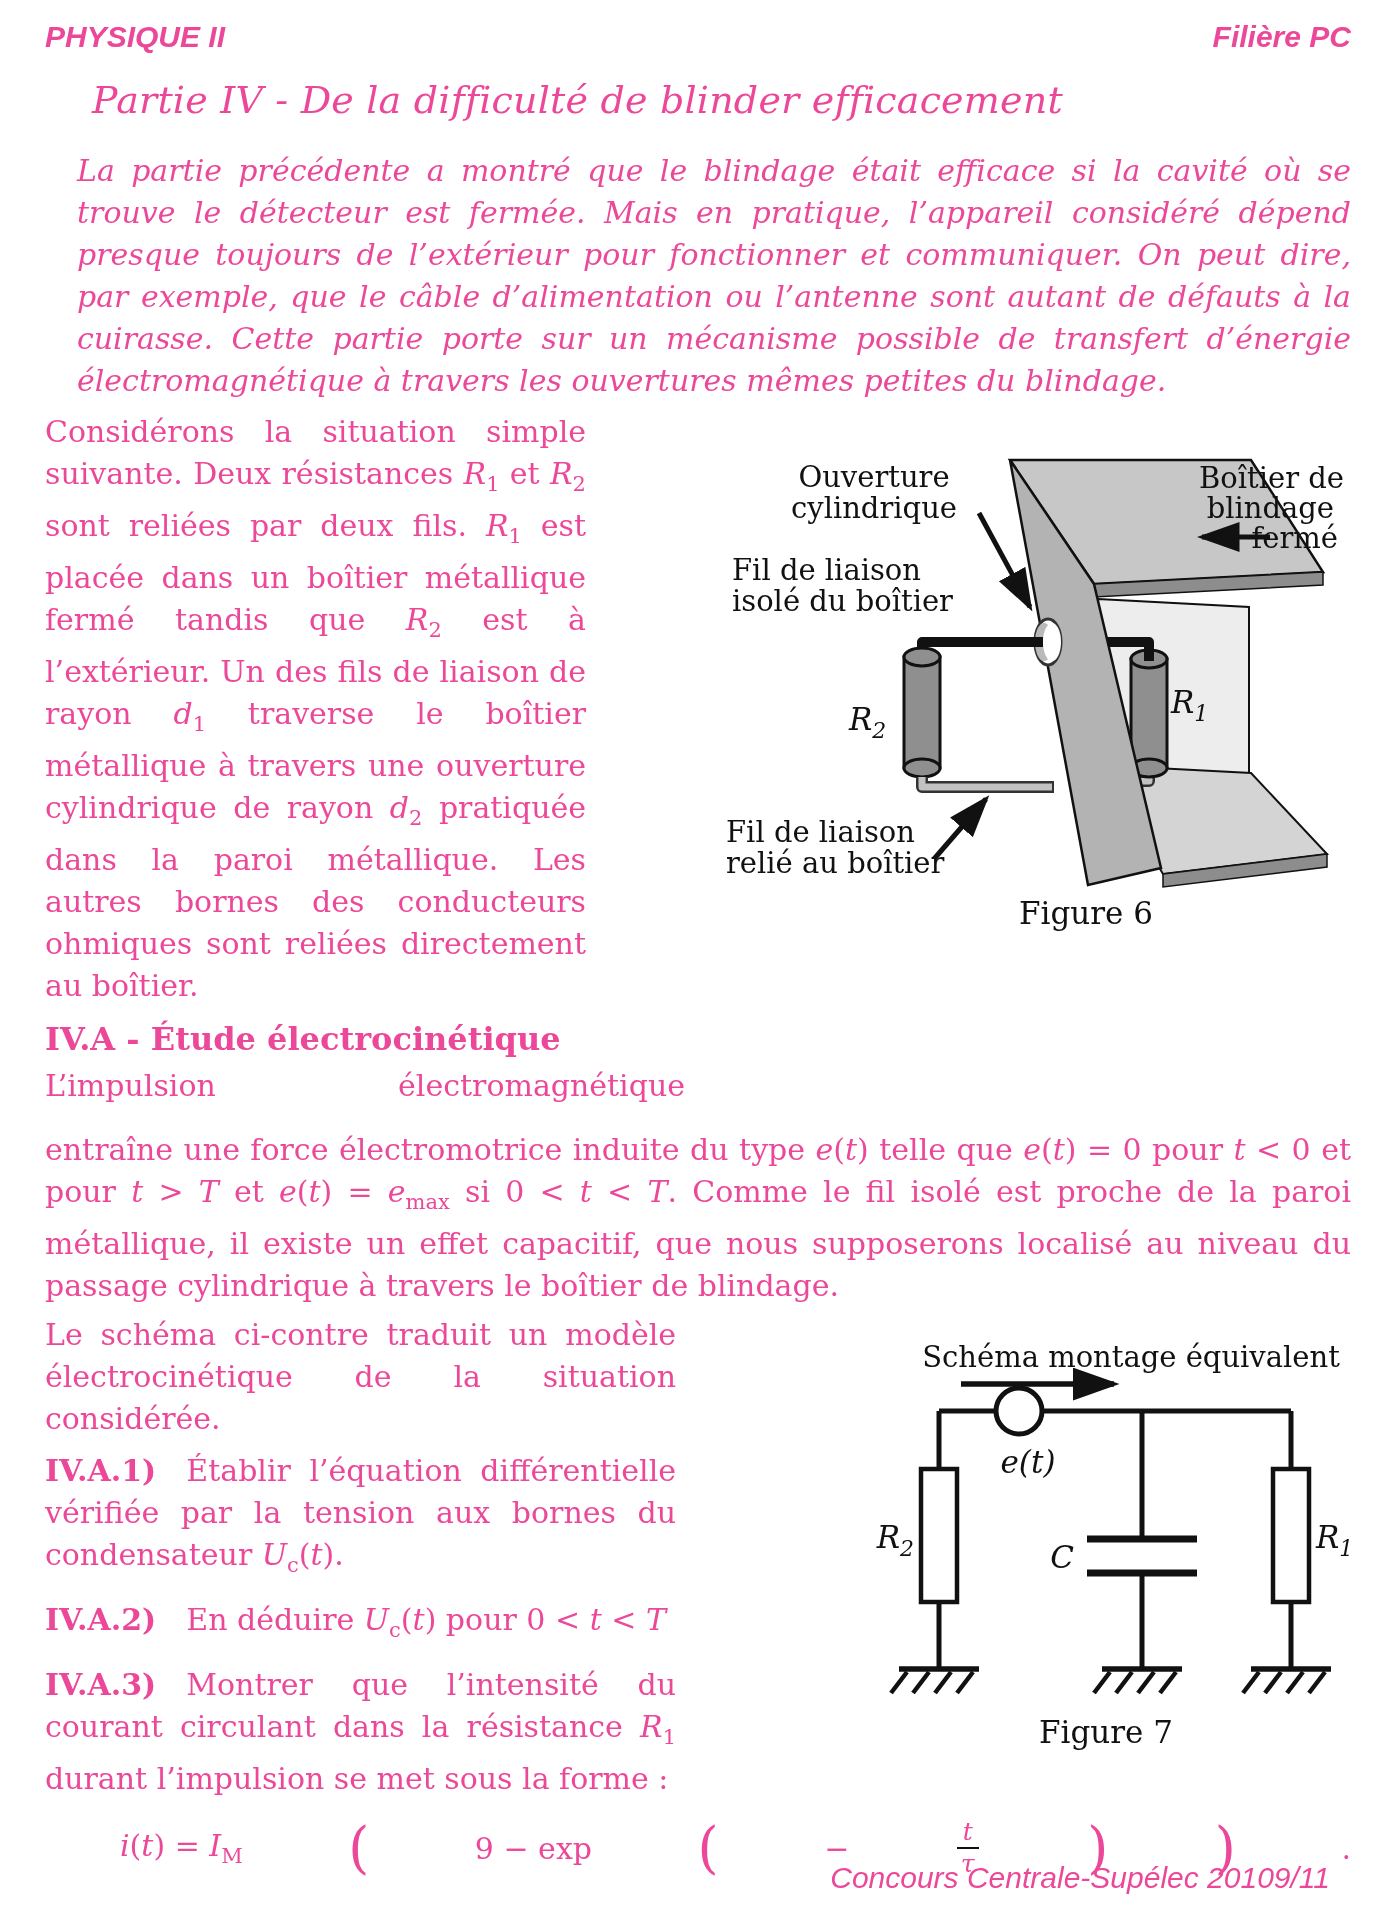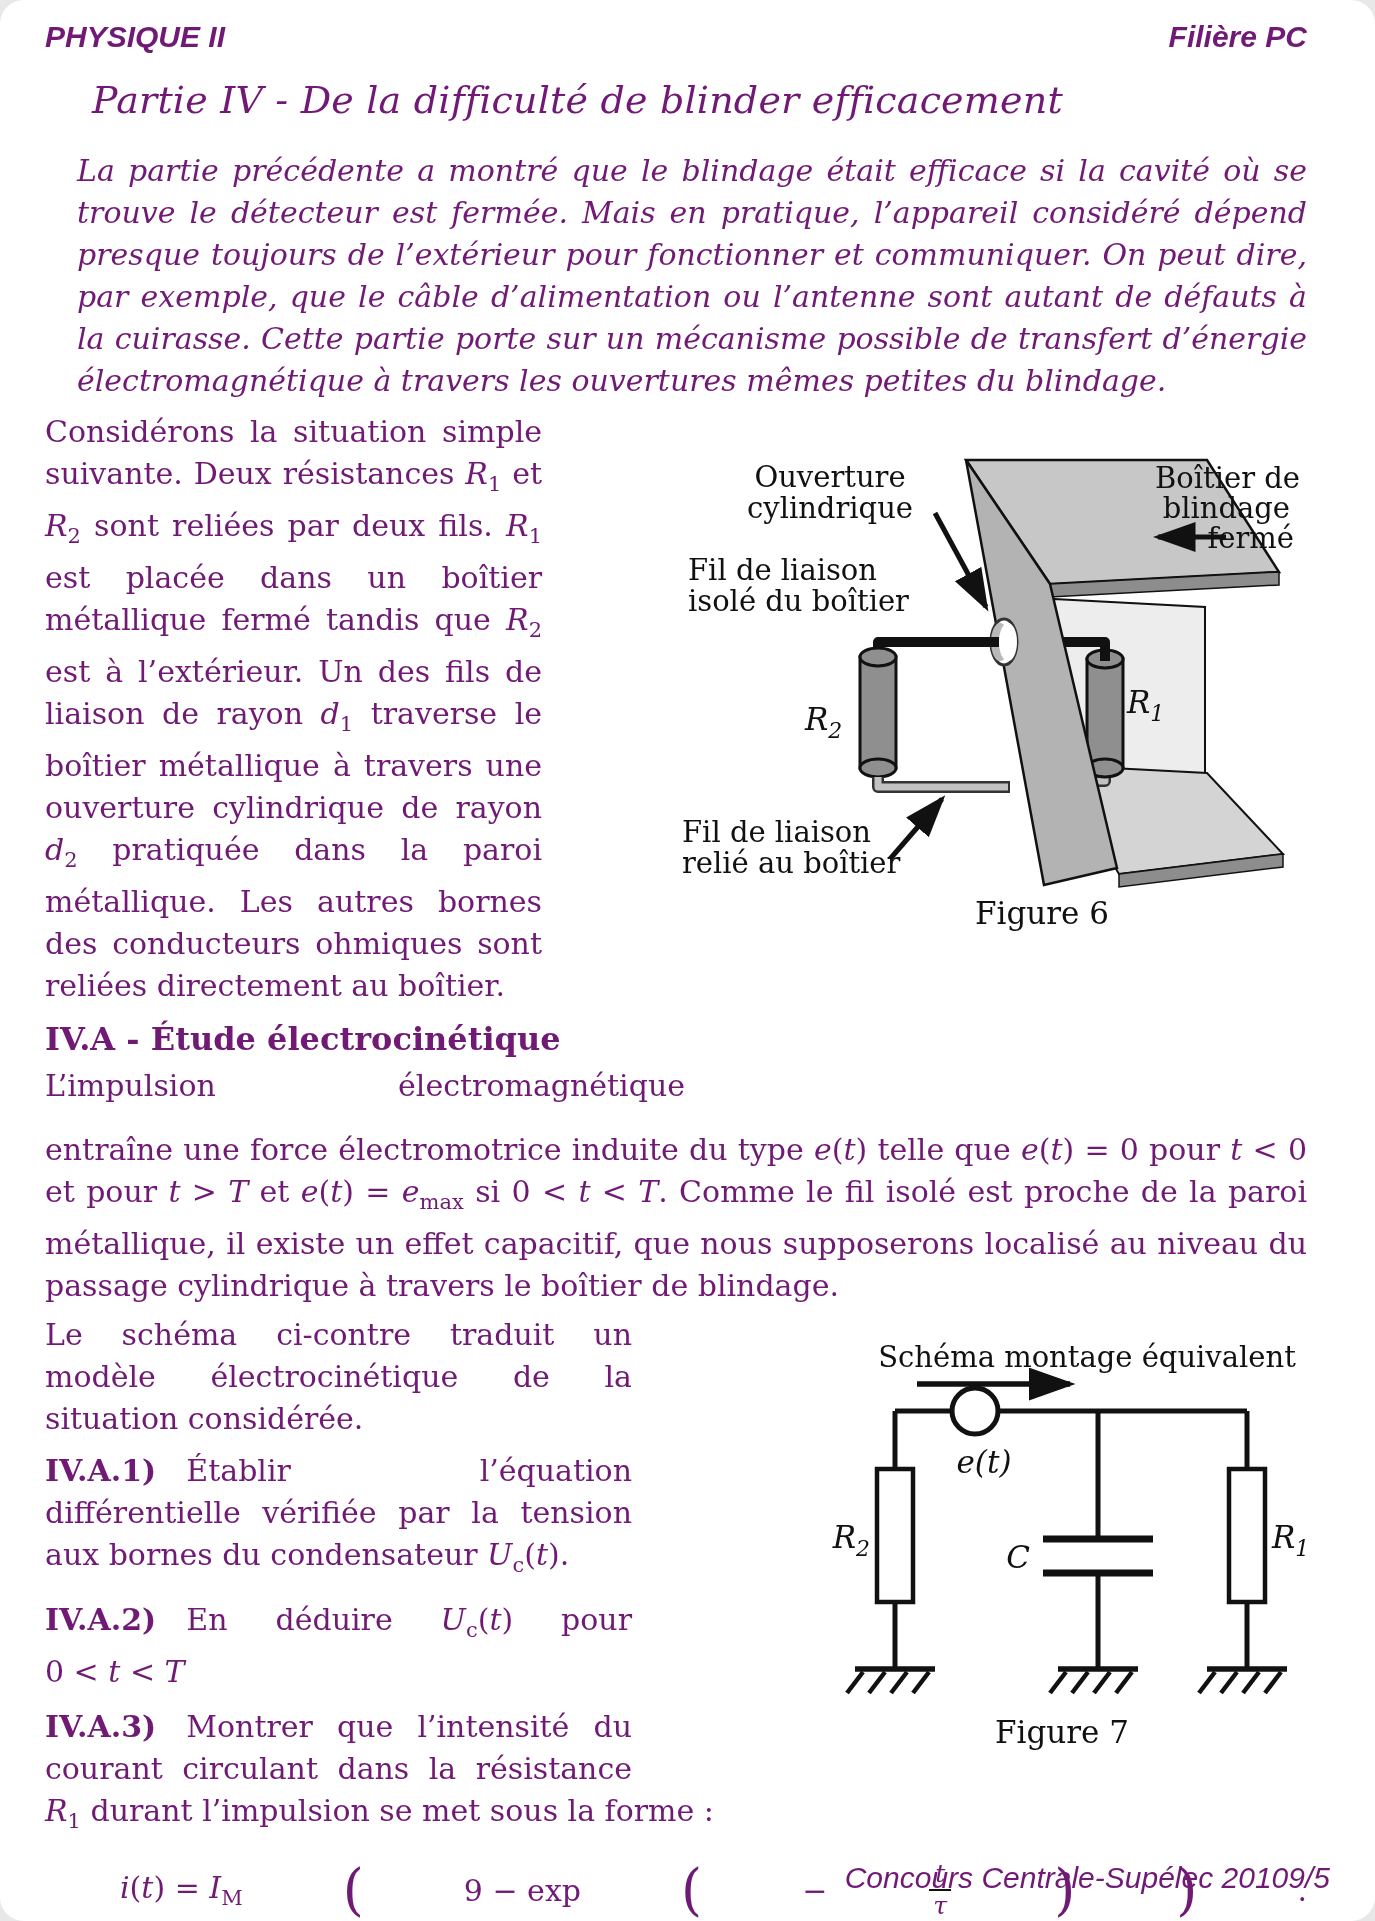--- a/index.html
+++ b/index.html
@@ -1,26 +1,25 @@
 <!DOCTYPE html>
 <html lang="fr"><head>
 <meta charset="utf-8">
 <style>
   html,body{margin:0;padding:0;background:#e8e8e8;}
   .page{
     position:relative;
     width:1375px;height:1921px;
     margin:0 auto;
     background:#ffffff;
-    color:#701a75;
+    color:#ec4899;
     font-family:"DejaVu Serif", serif;
     overflow:hidden;
     box-sizing:border-box;
-    padding:20px 68px 0 45px;
-    border-radius:24px;
+    padding:20px 24px 0 45px;
   }
   
   .hdr{display:flex;justify-content:space-between;align-items:baseline;
        font-family:"Liberation Sans", sans-serif;font-style:italic;font-weight:600;
        font-size:30px;}
   
   .title{width:1065px;text-align:center;font-style:italic;font-weight:500;
          font-size:38px;margin-top:24px;letter-spacing:0.2px;}
   
   .intro{font-style:italic;font-size:30px;line-height:42px;text-align:justify;
@@ -230,16 +229,16 @@
           <span class="den"><i>τ</i></span>
         </span>
         <span class="bp">)</span>
         <span class="bp">)</span>
         <span> .</span>
     </div>
   </div>
 
   <div class="ftr">
     <span>Concours Centrale-Supélec 2010</span>
-    <span>9/5</span>
+    <span>9/11</span>
   </div>
 
 </div>
 
 </body></html>

